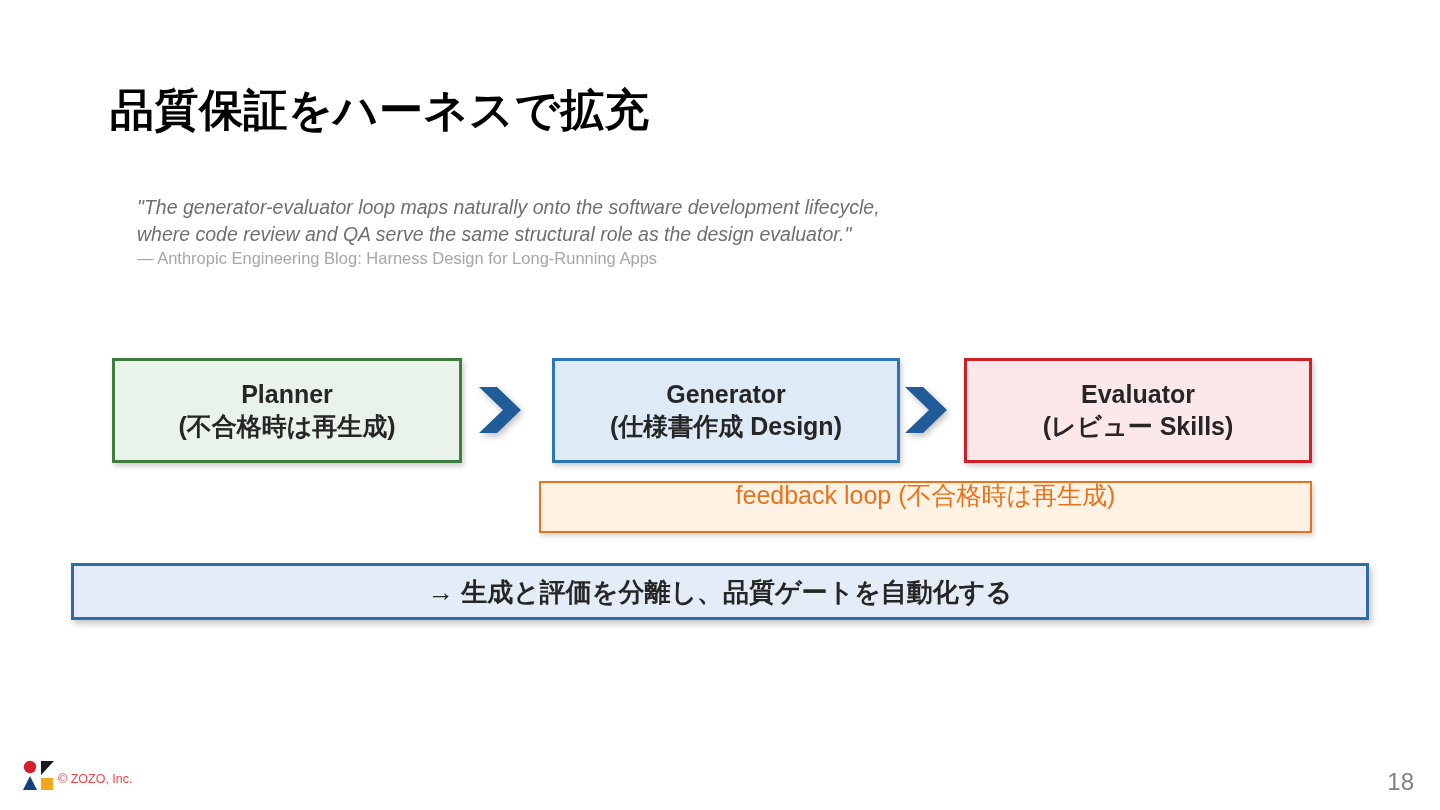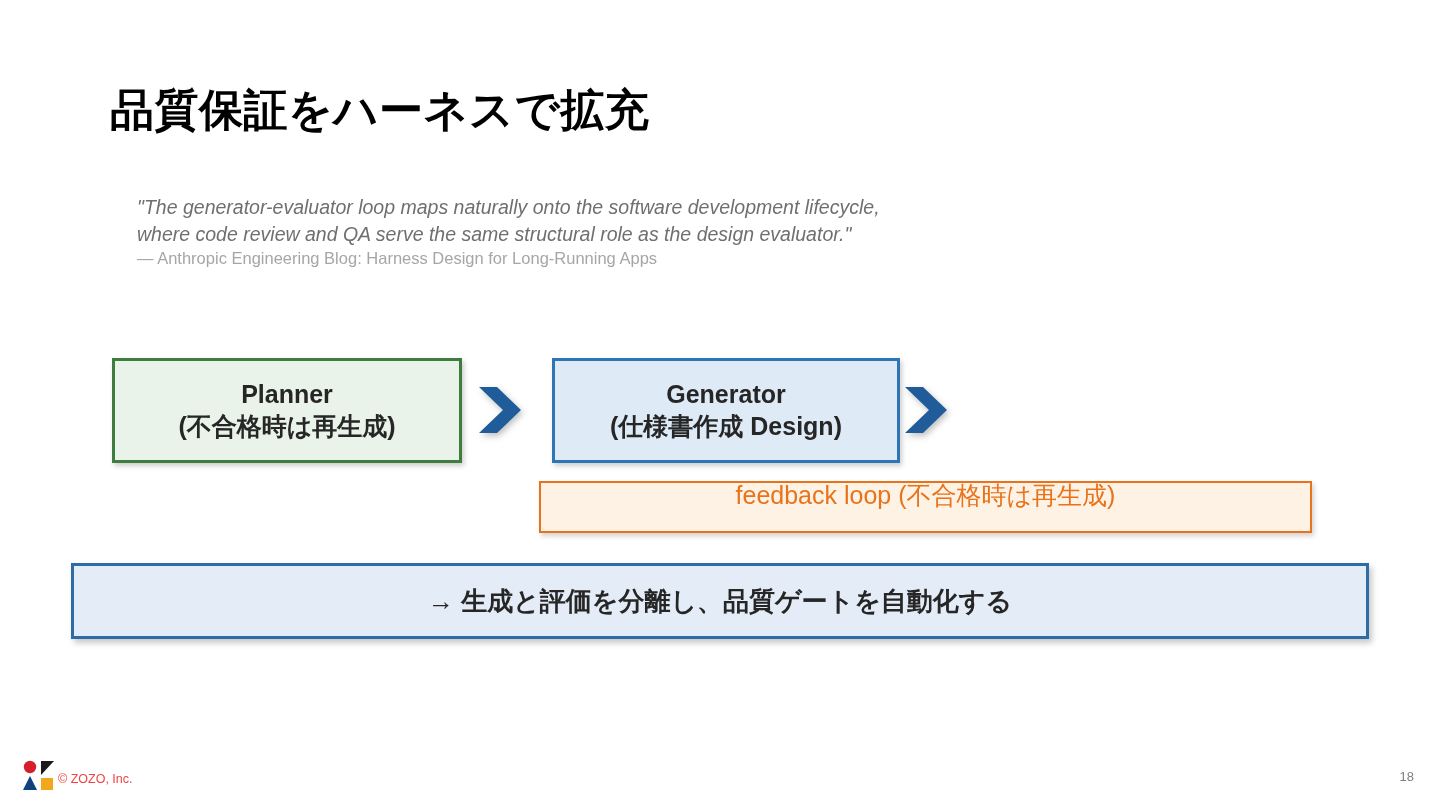--- a/index.html
+++ b/index.html
@@ -122,21 +122,21 @@
     color: #E8731C;
     line-height: 1;
   }
 
   
   .conclusion-bar {
     position: absolute;
     left: 71px;
     top: 563px;
     width: 1298px;
-    height: 76px;
+    height: 57px;
     box-sizing: border-box;
     border: 3px solid #2E6CA4;
     background: #E4EDF7;
     display: flex;
     align-items: center;
     justify-content: center;
     box-shadow: 3px 4px 6px rgba(0,0,0,0.22);
   }
   .conclusion-bar .cc-text {
     font-size: 26px;
@@ -159,21 +159,21 @@
     top: 773px;
     font-size: 12.5px;
     color: #ef4444;
     line-height: 1;
     white-space: nowrap;
   }
   .page-number {
     position: absolute;
     right: 26px;
     top: 770px;
-    font-size: 13px;
+    font-size: 24px;
     color: #808080;
     line-height: 1;
   }
 </style>
 </head>
 <body>
 
 <div class="slide">
 
   <div class="slide-title">品質保証をハーネスで拡充</div>
@@ -201,20 +201,24 @@
       <div class="bx-line1">Generator</div>
       <div class="bx-line2">(仕様書作成 Design)</div>
     </div>
 
     <div class="chevron" id="chevron-2">
       <svg viewBox="0 0 54 50" width="54" height="50" aria-hidden="true">
         <polygon points="4,2 28,25 4,48 22,48 46,25 22,2" fill="#1F5C99"></polygon>
       </svg>
     </div>
 
+    <div class="flow-box" id="box-evaluator">
+      <div class="bx-line1">Evaluator</div>
+      <div class="bx-line2">(レビュー Skills)</div>
+    </div>
 
   </div>
 
   <div class="feedback-bar">
     <span class="fb-text">feedback loop (不合格時は再生成)</span>
   </div>
 
   <div class="conclusion-bar">
     <span class="cc-text">→ 生成と評価を分離し、品質ゲートを自動化する</span>
   </div>

